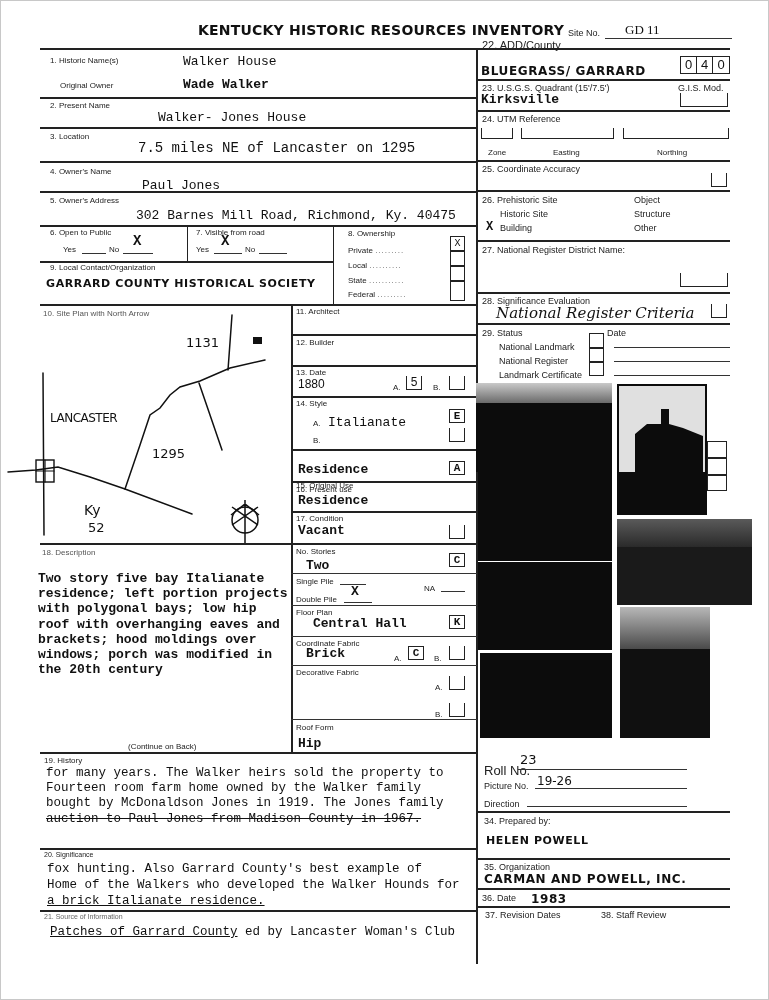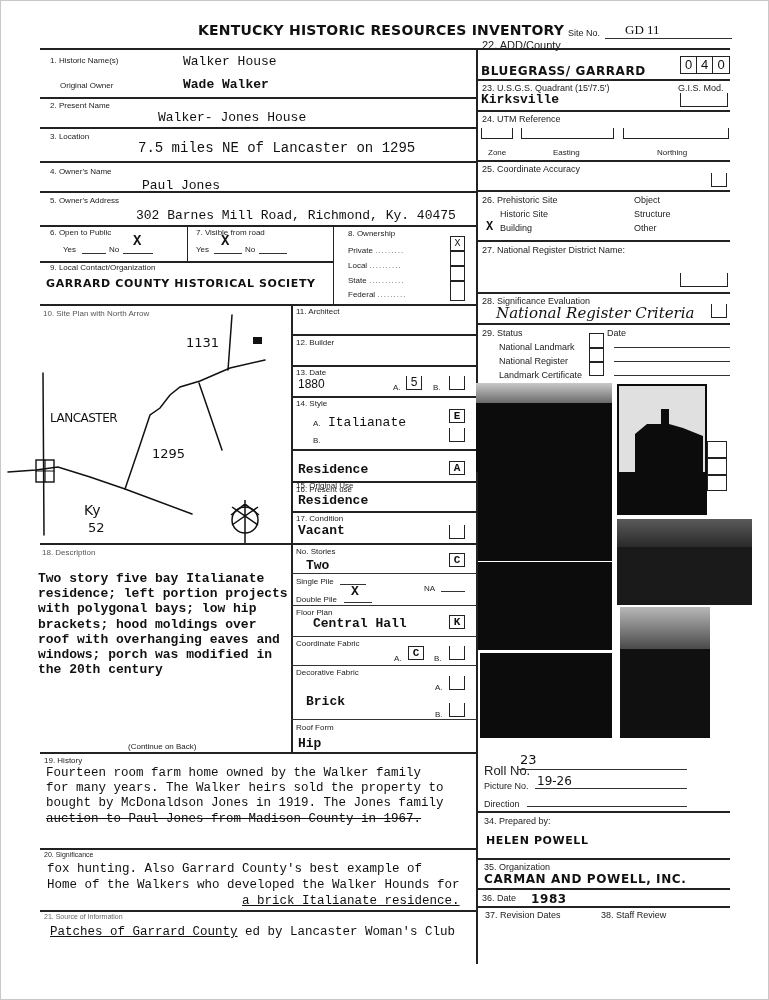--- a/index.html
+++ b/index.html
@@ -164,21 +164,21 @@
 <div class="abs tw tw-bold" style="left:351px;top:584px;">X</div>
 <div class="uline" style="left:344px;top:602px;width:28px;"></div>
 <div class="hline thin" style="left:291px;top:605px;width:186px;"></div>
 
 <div class="abs lbl" style="left:296px;top:608px;">Floor Plan</div>
 <div class="abs tw tw-bold" style="left:313px;top:616px;">Central Hall</div>
 <div class="cbox full" style="left:449px;top:615px;">K</div>
 <div class="hline thin" style="left:291px;top:636px;width:186px;"></div>
 
 <div class="abs lbl" style="left:296px;top:639px;">Coordinate Fabric</div>
-<div class="abs tw tw-bold" style="left:306px;top:646px;margin-top:48px;">Brick</div>
+<div class="abs tw tw-bold" style="left:306px;top:646px;">Brick</div>
 <div class="abs lbl" style="left:394px;top:654px;">A.</div>
 <div class="cbox full" style="left:408px;top:646px;">C</div>
 <div class="abs lbl" style="left:434px;top:654px;">B.</div>
 <div class="cbox" style="left:449px;top:646px;"></div>
 <div class="hline thin" style="left:291px;top:665px;width:186px;"></div>
 
 <div class="abs lbl" style="left:296px;top:668px;">Decorative Fabric</div>
 <div class="abs lbl" style="left:435px;top:683px;">A.</div>
 <div class="cbox" style="left:449px;top:676px;"></div>
 <div class="abs lbl" style="left:435px;top:710px;">B.</div>
@@ -186,42 +186,42 @@
 <div class="hline thin" style="left:291px;top:719px;width:186px;"></div>
 
 <div class="abs lbl" style="left:296px;top:723px;">Roof Form</div>
 <div class="abs tw tw-bold" style="left:298px;top:736px;">Hip</div>
 
 <div class="abs lbl lbl-faint" style="left:42px;top:548px;">18. Description</div>
 <div class="abs tw tw-bold" style="left:38px;top:571px;line-height:15.2px;font-size:13px;">
   <div>Two story  five bay Italianate</div>
   <div>residence; left portion projects</div>
   <div>with polygonal bays; low hip</div>
+  <div>roof with overhanging eaves and</div>
   <div>brackets; hood moldings over</div>
-  <div>roof with overhanging eaves and</div>
   <div>windows; porch was modified in</div>
   <div>the 20th century</div>
 </div>
 <div class="abs lbl" style="left:128px;top:742px;">(Continue on Back)</div>
 <div class="hline" style="left:40px;top:752px;width:437px;"></div>
 
 <div class="abs lbl" style="left:44px;top:756px;">19. History</div>
 <div class="abs" style="left:46px;top:766px;font-family:'Liberation Mono',monospace;font-size:12.5px;line-height:15.2px;white-space:nowrap;">
+  <div>for many years.  The Walker heirs sold the property to</div>
   <div>Fourteen room farm home owned by the Walker family</div>
-  <div>for many years.  The Walker heirs sold the property to</div>
   <div>bought by McDonaldson Jones in 1919.  The Jones family</div>
   <div style="text-decoration:line-through;">auction to Paul Jones from Madison County in 1967.</div>
 </div>
 <div class="hline" style="left:40px;top:848px;width:437px;"></div>
 
 <div class="abs lbl" style="left:44px;top:851px;font-size:7px;">20. Significance</div>
 <div class="abs" style="left:47px;top:861px;font-family:'Liberation Mono',monospace;font-size:12.5px;line-height:16px;white-space:nowrap;">
   <div>fox hunting.  Also Garrard County's best example of</div>
   <div>Home of the Walkers who developed the Walker Hounds for</div>
-  <div style="text-decoration:underline;text-align:right;">a brick Italianate residence.</div>
+  <div style="text-decoration:underline;">a brick Italianate residence.</div>
 </div>
 <div class="hline" style="left:40px;top:910px;width:437px;"></div>
 
 <div class="abs lbl" style="left:44px;top:913px;font-size:7px;color:#666;">21. Source of Information</div>
 <div class="abs" style="left:50px;top:925px;font-family:'Liberation Mono',monospace;font-size:12.5px;white-space:nowrap;"><span style="text-decoration:underline;">Patches of Garrard County</span><span> ed by Lancaster Woman's Club</span></div>
 <div class="hline thin" style="left:477px;top:960px;width:0;"></div>
 
 <div class="abs lbl" style="left:482px;top:39px;font-size:11px;">22. ADD/County</div>
 <div class="abs heavy" style="left:481px;top:64px;font-size:12px;">BLUEGRASS/ GARRARD</div>
 <div class="abs" style="left:680px;top:56px;display:flex;border:1px solid #222;">

